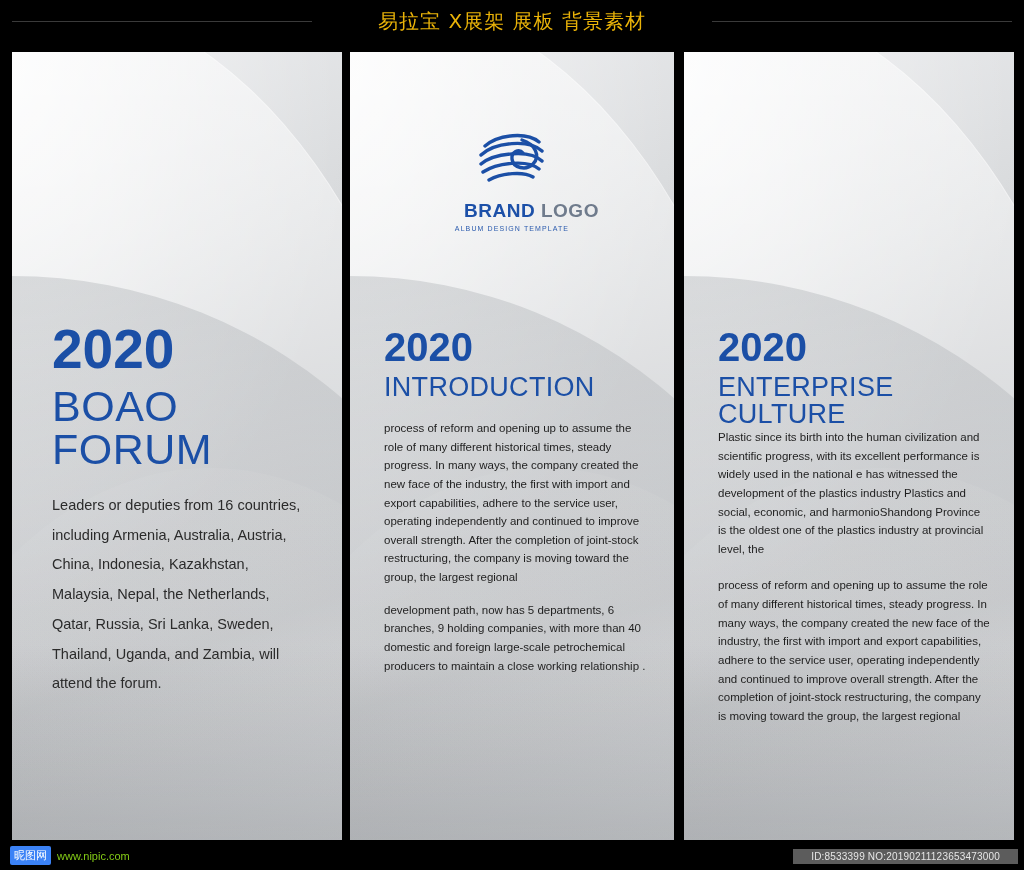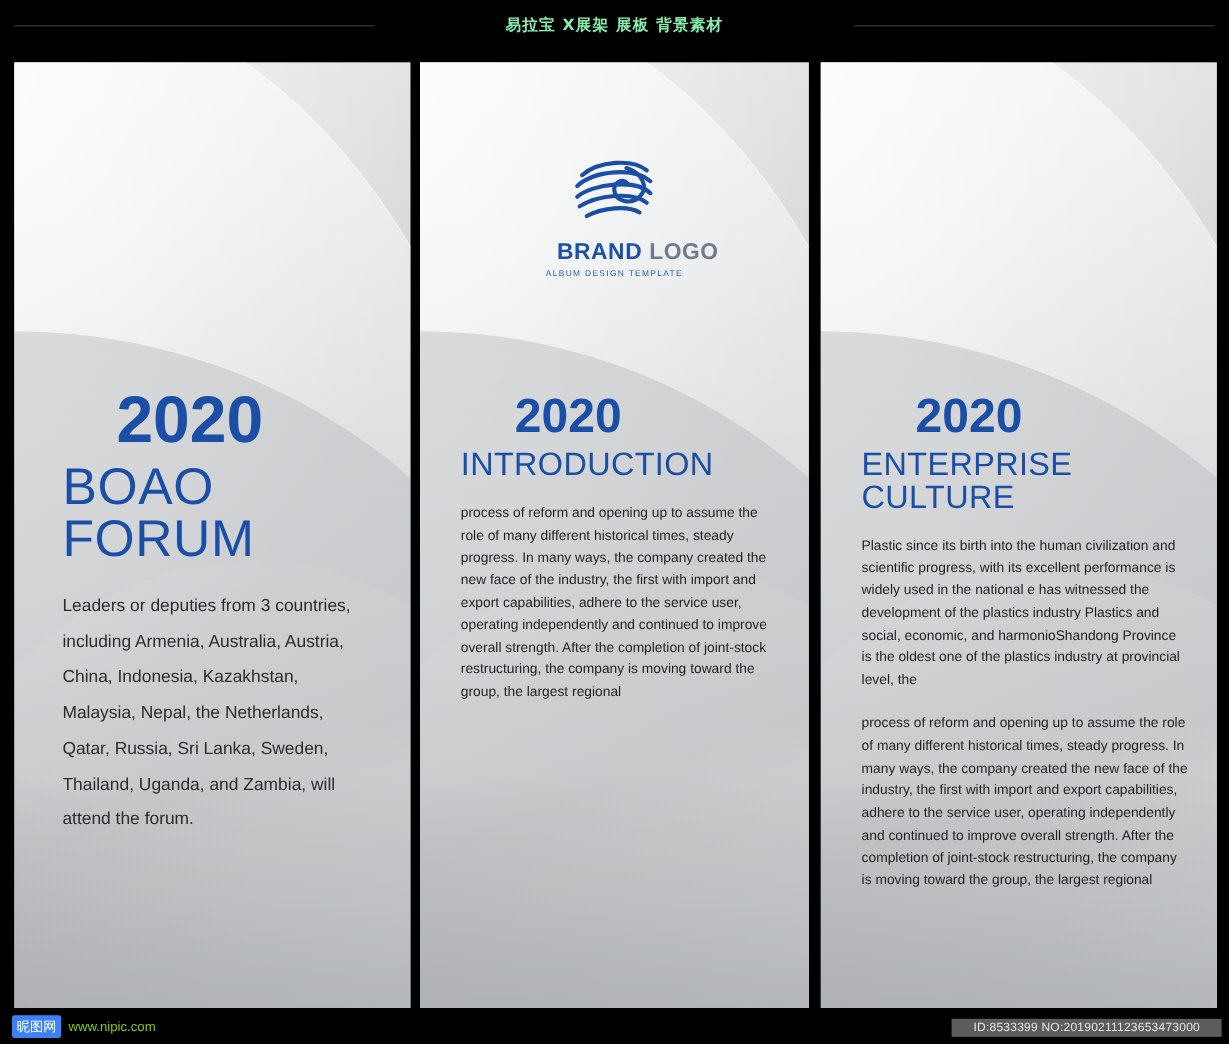--- a/index.html
+++ b/index.html
@@ -5,22 +5,22 @@
   html,body{margin:0;padding:0;background:#000;}
   body{width:1024px;height:870px;overflow:hidden;font-family:"Liberation Sans",sans-serif;}
   .stage{position:relative;width:1024px;height:870px;background:#000;}
 
   
   .topbar{position:absolute;left:0;top:0;width:1024px;height:42px;background:#000;
           display:flex;align-items:center;justify-content:center;}
   .topbar .line{position:absolute;top:21px;height:1px;background:#3a3a3a;width:300px;}
   .topbar .line.l{left:12px;}
   .topbar .line.r{right:12px;}
-  .topbar .title{position:relative;color:#86efac;font-size:13px;letter-spacing:1px;
-                 font-family:"DejaVu Sans",sans-serif;padding:0 14px;background:#000;z-index:2;font-weight:bold;}
+  .topbar .title{position:relative;color:#eab308;font-size:20px;letter-spacing:1px;
+                 font-family:"DejaVu Sans",sans-serif;padding:0 14px;background:#000;z-index:2;}
 
   
   .panels{position:absolute;left:0;top:52px;width:1024px;height:800px;}
   .panel{position:absolute;top:0;height:800px;overflow:hidden;background:#cfd1d3;}
   .p1{left:12px;width:330px;}
   .p2{left:350px;width:324px;}
   .p3{left:684px;width:330px;}
 
   
   .bg{position:absolute;inset:0;
@@ -45,38 +45,38 @@
       background:linear-gradient(0deg,rgba(90,95,100,.30),rgba(255,255,255,0));}
 
   
   .content{position:absolute;inset:0;}
   .logo{position:absolute;left:0;right:0;top:74px;text-align:center;}
   .logo svg{display:block;margin:0 auto;}
   .brand{margin-top:8px;font-size:19px;letter-spacing:.5px;color:#1c50a8;font-weight:bold;margin-left:39px;}
   .brand .light{color:#6f7b8c;font-weight:bold;}
   .brandsub{margin-top:3px;font-size:7px;letter-spacing:1.1px;color:#2a5aad;}
 
-  .year{color:#1b4fa6;font-weight:bold;line-height:1;margin-left:45px;}
+  .year{color:#1b4fa6;font-weight:bold;line-height:1;}
   .head{color:#1b4fa6;line-height:1;}
 
   .p1 .block{position:absolute;left:40px;top:270px;width:260px;}
   .p1 .year{font-size:55px;}
   .p1 .head{font-size:43px;margin-top:8px;letter-spacing:.5px;}
   .p1 .body{margin-top:20px;color:#2b2b2b;font-size:14.5px;line-height:2.05;}
 
   .p2 .block{position:absolute;left:34px;top:275px;width:265px;}
   .p2 .year{font-size:40px;}
   .p2 .head{font-size:27px;margin-top:7px;letter-spacing:.3px;}
   .p2 .body{margin-top:18px;color:#1e1e1e;font-size:11.5px;line-height:1.62;}
   .p2 .body p{margin:0 0 14px 0;}
 
   .p3 .block{position:absolute;left:34px;top:275px;width:272px;}
   .p3 .year{font-size:40px;}
   .p3 .head{font-size:27px;margin-top:7px;letter-spacing:.3px;}
-  .p3 .body{margin-top:18px;color:#1e1e1e;font-size:11.5px;line-height:1.62;}
+  .p3 .body{color:#1e1e1e;font-size:11.5px;line-height:1.62;}
   .p3 .body p{margin:0 0 18px 0;}
 
   
   .footer{position:absolute;left:0;bottom:0;width:1024px;height:30px;background:#000;}
   .wm{position:absolute;left:10px;bottom:5px;display:flex;align-items:center;gap:6px;}
   .wmlogo{display:flex;align-items:center;background:#3b82f6;color:#fff;font-size:11px;
           padding:2px 4px;border-radius:2px;font-family:"DejaVu Sans",sans-serif;}
   .wmtext{color:#84cc16;font-size:11px;font-family:"Liberation Sans",sans-serif;}
   .idbox{position:absolute;right:6px;bottom:6px;background:#5c5c5c;color:#e6e6e6;
          font-size:10px;padding:2px 18px;letter-spacing:.2px;}
@@ -101,21 +101,21 @@
       <div class="curve c2"></div>
       <div class="curve c4"></div>
       <div class="curve c3"></div>
       <div class="curve c5"></div>
       <div class="dk"></div>
       <div class="content">
         <div class="block">
           <div class="year">2020</div>
           <div class="head">BOAO FORUM</div>
           <div class="body">
-            <p style="margin:0">Leaders or deputies from 3 countries, including Armenia, Australia, Austria, China, Indonesia, Kazakhstan, Malaysia, Nepal, the Netherlands, Qatar, Russia, Sri Lanka, Sweden, Thailand, Uganda, and Zambia, will attend the forum.</p>
+            <p style="margin:0">Leaders or deputies from 16 countries, including Armenia, Australia, Austria, China, Indonesia, Kazakhstan, Malaysia, Nepal, the Netherlands, Qatar, Russia, Sri Lanka, Sweden, Thailand, Uganda, and Zambia, will attend the forum.</p>
           </div>
         </div>
       </div>
     </div>
 
     <div class="panel p2">
       <div class="bg"></div>
       <div class="sheen"></div>
       <div class="curve c1"></div>
       <div class="curve c2"></div>
@@ -142,20 +142,21 @@
           </span>
           <div class="brand"><span>BRAND</span><span class="light"> LOGO</span></div>
           <div class="brandsub">ALBUM DESIGN TEMPLATE</div>
         </div>
 
         <div class="block">
           <div class="year">2020</div>
           <div class="head">INTRODUCTION</div>
           <div class="body">
             <p>process of reform and opening up to assume the role of many different historical times, steady progress. In many ways, the company created the new face of the industry, the first with import and export capabilities, adhere to the service user, operating independently and continued to improve overall strength. After the completion of joint-stock restructuring, the company is moving toward the group, the largest regional</p>
+            <p>development path, now has 5 departments, 6 branches, 9 holding companies, with more than 40 domestic and foreign large-scale  petrochemical producers to maintain a close working relationship .</p>
           </div>
         </div>
       </div>
     </div>
 
     <div class="panel p3">
       <div class="bg"></div>
       <div class="sheen"></div>
       <div class="curve c1"></div>
       <div class="curve c2"></div>

